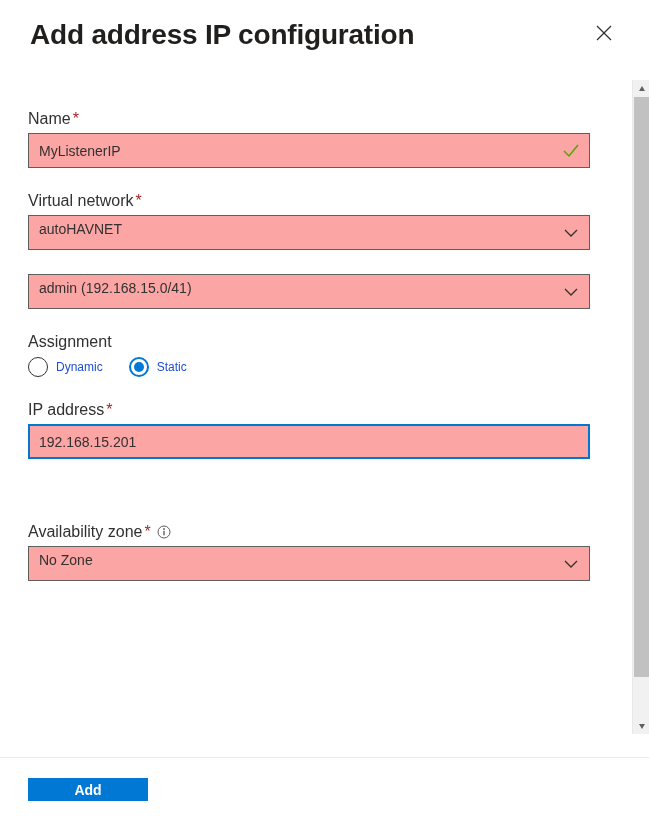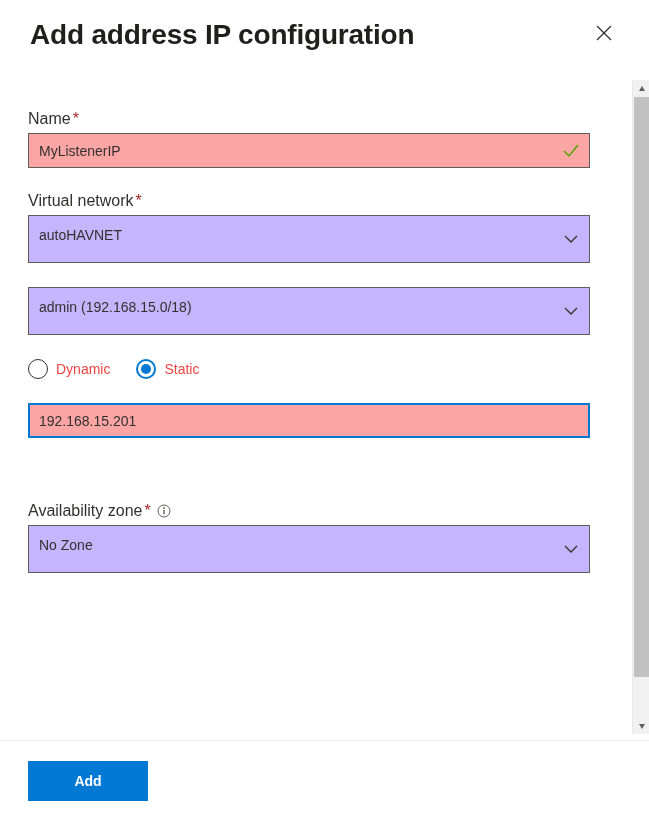--- a/index.html
+++ b/index.html
@@ -103,23 +103,23 @@
       height: 18px;
       pointer-events: none;
     }
     .valid-check svg {
       width: 18px;
       height: 18px;
     }
     .select-box {
       position: relative;
       width: 100%;
-      height: 48px;
+      height: 35px;
       border: 1px solid #605e5c;
-      background: #c4b5fd;
+      background: #fca5a5;
       display: flex;
       align-items: center;
       padding: 0 36px 8px 10px;
       cursor: pointer;
     }
     .select-value {
       font-size: 14px;
       color: #323130;
     }
     .chevron {
@@ -166,22 +166,22 @@
       position: absolute;
       width: 10px;
       height: 10px;
       background: #0078d4;
       border-radius: 50%;
       top: 50%;
       left: 50%;
       transform: translate(-50%, -50%);
     }
     .radio-label {
-      font-size: 14px;
-      color: #ef4444;
+      font-size: 12px;
+      color: #1d4ed8;
     }
     .label-row {
       display: flex;
       align-items: center;
       gap: 6px;
       margin-bottom: 5px;
     }
     .info-icon {
       width: 14px;
       height: 14px;
@@ -197,21 +197,21 @@
       left: 0;
       right: 0;
       padding: 20px 28px 28px 28px;
       border-top: 1px solid #edebe9;
       background: #fff;
     }
     .primary-btn {
       background: #0078d4;
       color: #fff;
       border: none;
-      height: 40px;
+      height: 23px;
       min-width: 120px;
       padding: 0 20px;
       font-size: 14px;
       font-family: inherit;
       font-weight: 600;
       cursor: pointer;
     }
     .scrollbar-track {
       position: absolute;
       right: 0;
@@ -288,43 +288,47 @@
         <span class="chevron">
           <svg viewBox="0 0 16 16">
               <polyline points="2,5 8,11 14,5"></polyline>
             </svg>
         </span>
       </div>
     </div>
 
     <div class="field-group">
       <div class="select-box">
-        <span class="select-value">admin (192.168.15.0/18)</span>
+        <span class="select-value">admin (192.168.15.0/41)</span>
         <span class="chevron">
           <svg viewBox="0 0 16 16">
               <polyline points="2,5 8,11 14,5"></polyline>
             </svg>
         </span>
       </div>
     </div>
 
     <div class="field-group">
+      <label class="field-label">Assignment</label>
       <div class="radio-row">
         <div class="radio-option">
           <span class="radio-circle"></span>
           <span class="radio-label">Dynamic</span>
         </div>
         <div class="radio-option">
           <span class="radio-circle selected"></span>
           <span class="radio-label">Static</span>
         </div>
       </div>
     </div>
 
     <div class="field-group extra-gap">
+      <label class="field-label">
+        <span>IP address</span><span class="required-star">*</span>
+      </label>
       <div class="input-wrapper">
         <input type="text" class="text-input focused" value="192.168.15.201" style="">
       </div>
     </div>
 
     <div class="field-group">
       <div class="label-row">
         <label class="field-label" style="margin-bottom:0">
           <span>Availability zone</span><span class="required-star">*</span>
         </label>

